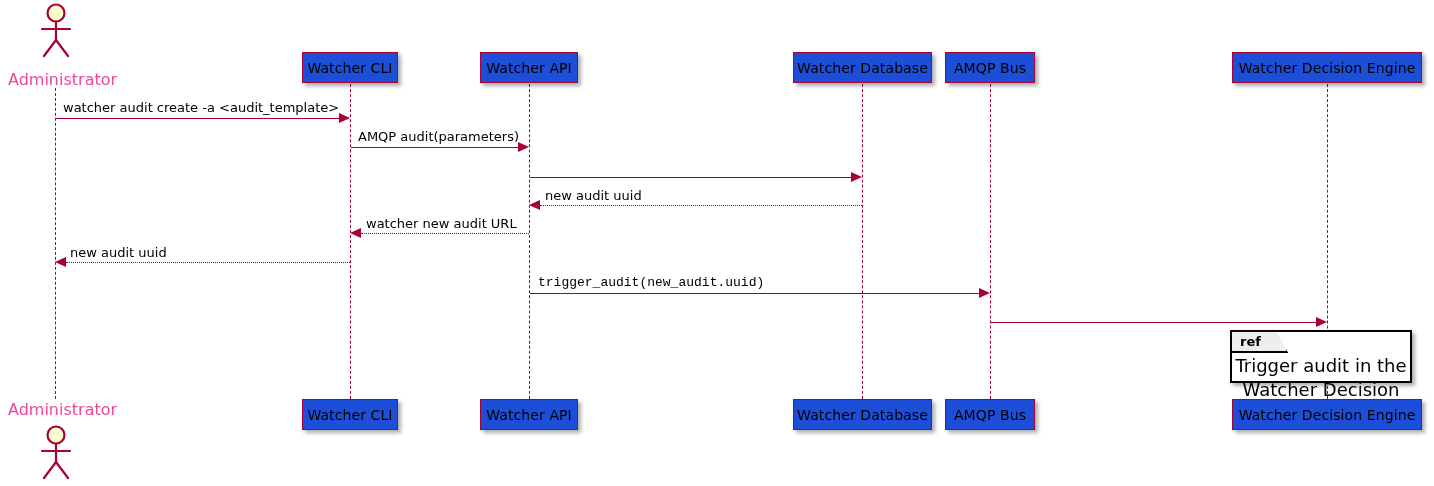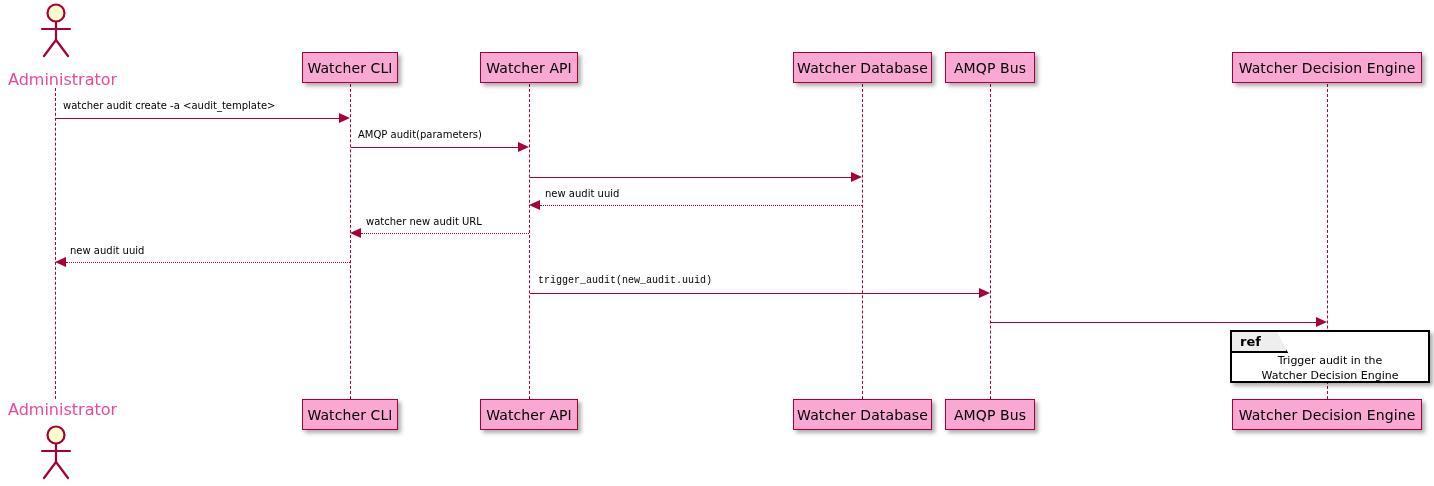--- a/index.html
+++ b/index.html
@@ -16,21 +16,21 @@
     width: 1434px;
     height: 486px;
     background: #FFFFFF;
     overflow: hidden;
   }
 
   
   .participant-box {
     position: absolute;
     box-sizing: border-box;
-    background: #f9a8d4;
+    background: #1d4ed8;
     border: 1.5px solid #A80036;
     color: #000000;
     font-size: 14px;
     line-height: 1;
     display: flex;
     align-items: center;
     justify-content: center;
     white-space: nowrap;
     box-shadow: 3px 3px 4px rgba(0,0,0,0.32);
     letter-spacing: 0.1px;
@@ -58,21 +58,21 @@
   .msg-line {
     position: absolute;
     height: 0;
     border-top: 1.5px solid #A80036;
   }
   .msg-line.dotted {
     border-top: 1.5px dotted #A80036;
   }
   .msg-label {
     position: absolute;
-    font-size: 10px;
+    font-size: 13px;
     color: #000000;
     white-space: nowrap;
     line-height: 1;
   }
   .arrowhead {
     position: absolute;
     width: 0;
     height: 0;
   }
   .arrowhead.right {
@@ -110,21 +110,21 @@
     font-weight: bold;
     color: #000000;
     clip-path: polygon(0 0, calc(100% - 11px) 0, 100% 100%, 0 100%);
   }
   .ref-body {
     position: absolute;
     left: 0;
     right: 0;
     top: 22px;
     text-align: center;
-    font-size: 11px;
+    font-size: 18px;
     color: #000000;
     line-height: 1.35;
   }
 </style>
 </head>
 <body>
 
 <div id="diagram">
 
   <div class="lifeline" style="left:55px; top:88px; height:311px;"></div>
@@ -186,21 +186,21 @@
   <div class="msg-line dotted" style="left:66px; top:262px; width:284px;"></div>
   <div class="arrowhead left" style="left:55px; top:257px;"></div>
 
   <div class="msg-label" style="left:538px; top:276px;font-family:Liberation Mono, monospace;">trigger_audit(new_audit.uuid)</div>
   <div class="msg-line" style="left:530px; top:293px; width:450px;"></div>
   <div class="arrowhead right" style="left:979px; top:288px;"></div>
 
   <div class="msg-line" style="left:991px; top:322px; width:326px;"></div>
   <div class="arrowhead right" style="left:1316px; top:317px;"></div>
 
-  <div class="ref-box" style="left:1230px; top:330px; width:200px; height:53px;">
+  <div class="ref-box" style="left:1230px; top:330px; width:182px; height:53px;">
     <div class="ref-tab" style="width:56px;">
       <span>ref</span>
     </div>
     <div class="ref-body">
       <div>Trigger audit in the</div>
       <div>Watcher Decision Engine</div>
     </div>
   </div>
 
   <div class="participant-box" style="left:302px; top:399px; width:96px; height:31px;">

